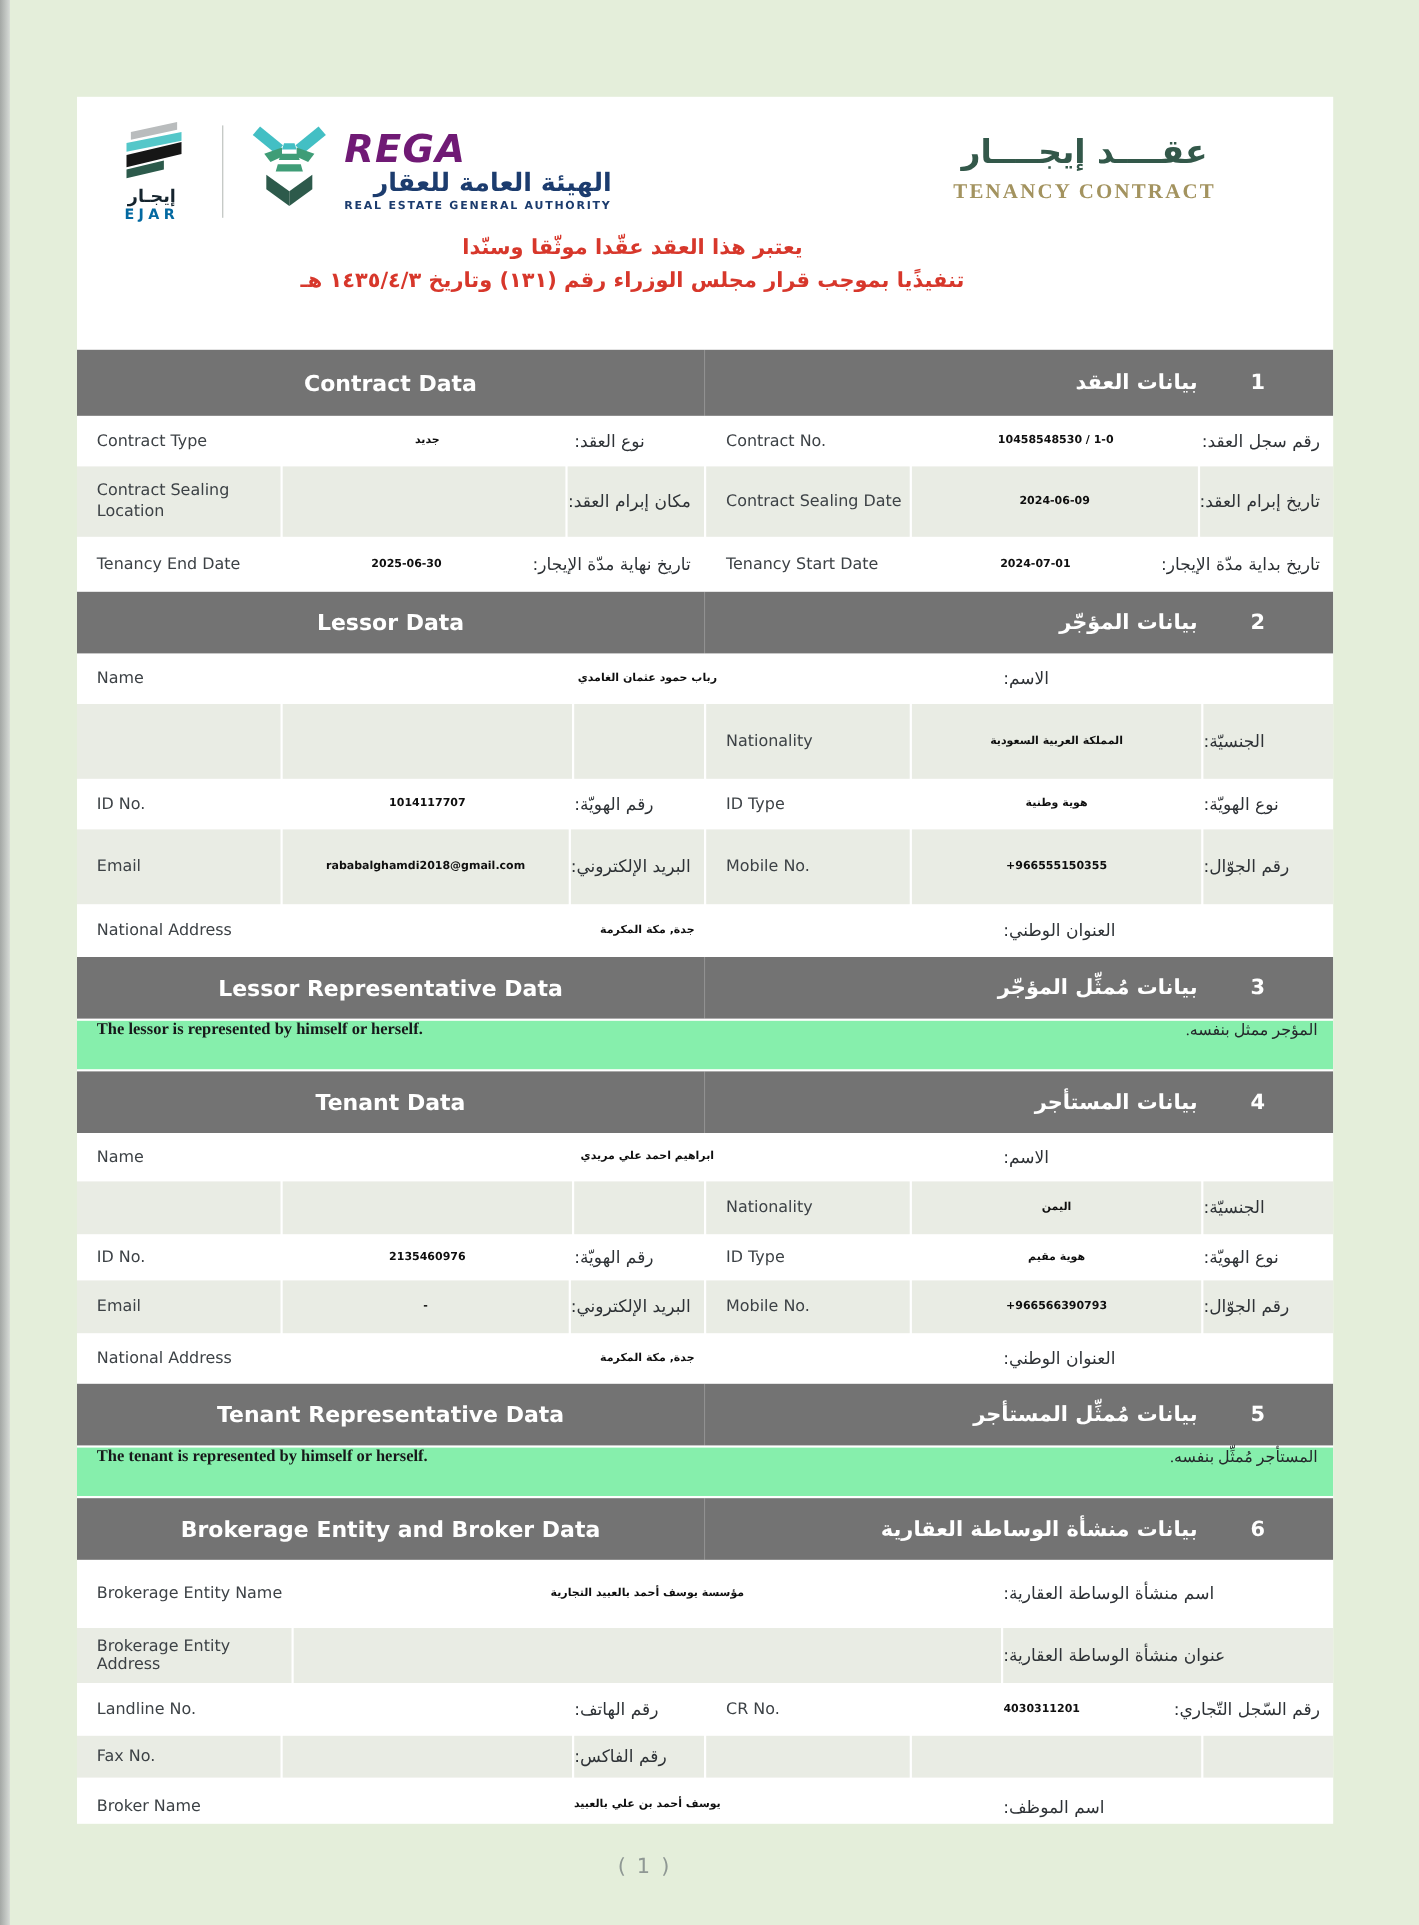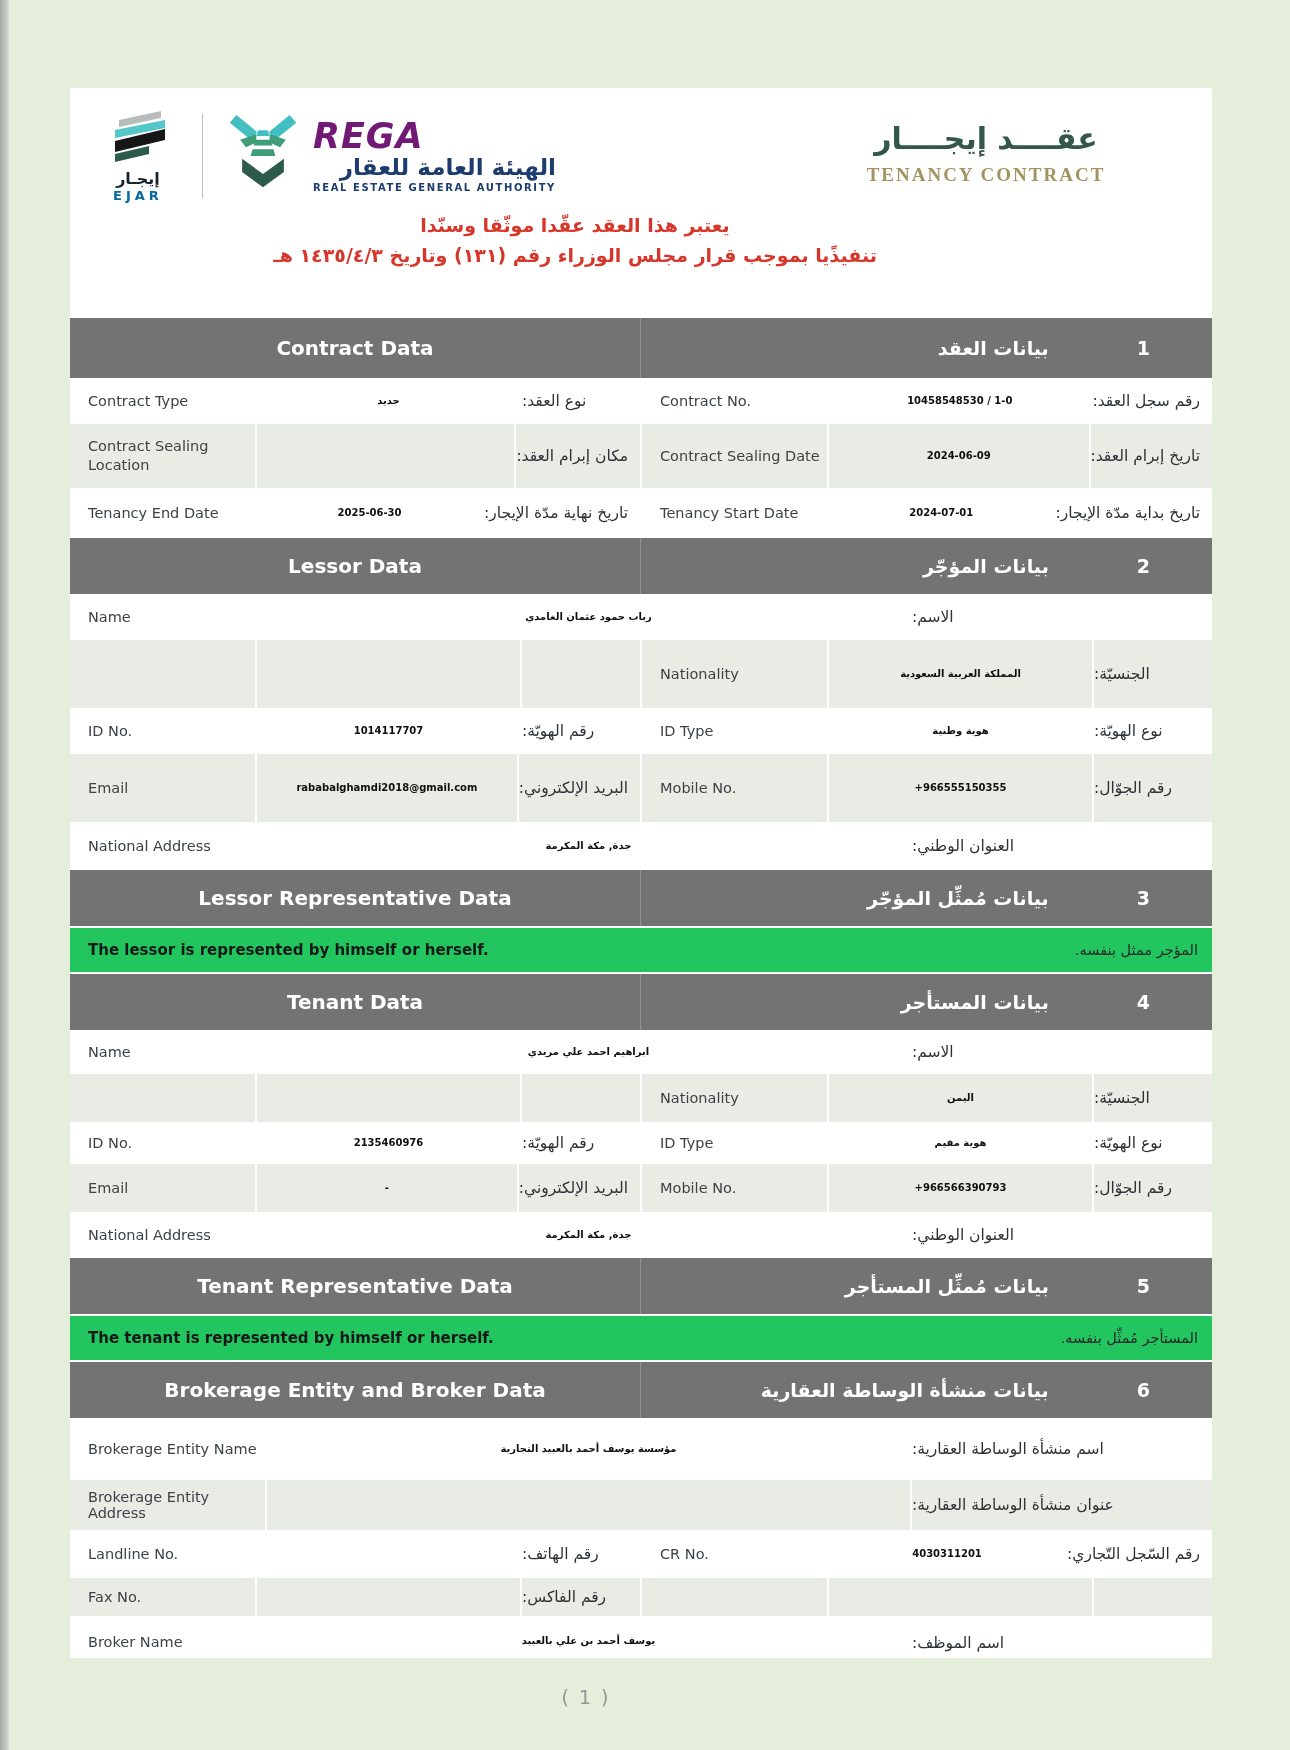--- a/index.html
+++ b/index.html
@@ -32,42 +32,42 @@
   .rega-en{ font-weight:bold; font-size:10px; color:#1c3c6e; letter-spacing:1.6px; }
   .hdr-title{ margin-right:70px; width:260px; text-align:center; padding-top:14px; }
   .t-ar{ font-weight:bold; font-size:30px; color:#33584a; direction:rtl; line-height:1.25; }
   .t-en{ font-family:"Liberation Serif", serif; font-weight:bold; font-size:19px; color:#a3935f; letter-spacing:2px; margin-top:6px; }
   
   .note{ width:1010px; text-align:center; direction:rtl; color:#d7372b; font-weight:bold; font-size:19px; line-height:30px; margin-top:4px; }
   
   .band{ display:flex; height:60px; background:#737373; margin-top:2px; }
   .band.h56{ height:56px; }
   .band-l{ width:50%; display:flex; align-items:center; justify-content:center; border-right:1px solid rgba(255,255,255,.22); }
-  .band-r{ width:50%; display:flex; align-items:center; justify-content:flex-end; padding-right:62px; gap:88px; }
+  .band-r{ width:50%; display:flex; align-items:center; justify-content:flex-end; padding-right:62px; gap:48px; }
   .band-en{ font-weight:bold; font-size:20px; color:#fff; }
   .band-ar{ font-weight:bold; font-size:19px; color:#fff; direction:rtl; }
   .band-num{ font-weight:bold; font-size:19px; color:#fff; }
   
   .row{ display:flex; gap:2px; margin-top:2px; }
   .half{ flex:1 1 0; display:flex; gap:2px; min-width:0; }
   .cell{ display:flex; align-items:center; }
   .row.shade .cell{ background:#e9ece4; }
   .c-en{ flex:0 0 185px; padding-left:18px; font-size:14.5px; color:#3d4246; line-height:1.3; }
   .c-enfull{ flex:0 0 195px; padding-left:18px; font-size:14.5px; color:#3d4246; }
   .c-val{ flex:1 1 auto; min-width:0; justify-content:center; text-align:center; font-weight:bold; font-size:10px; color:#0f0f0f; direction:ltr; }
   .c-val span{ display:inline-block; line-height:1.4; }
   .c-val .wrap{ max-width:205px; word-break:break-all; }
   .c-val .wrap-ar{ max-width:175px; word-break:normal; direction:rtl; }
   .c-ar{ flex:0 0 auto; min-width:118px; justify-content:flex-end; padding-right:12px; direction:rtl; font-size:15.5px; color:#2e3236; }
   .c-arfull{ flex:0 0 300px; justify-content:flex-end; padding-right:12px; direction:rtl; font-size:15.5px; color:#2e3236; }
   .h38{ min-height:38px; } .h40{ min-height:40px; } .h42{ min-height:42px; } .h44{ min-height:44px; }
   .h46{ min-height:46px; } .h48{ min-height:48px; } .h50{ min-height:50px; } .h58{ min-height:58px; } .h64{ min-height:64px; } .h68{ min-height:68px; }
   .top-align{ align-items:flex-start; padding-top:16px; }
   
-  .noterow{ display:flex; justify-content:space-between; align-items:center; margin-top:2px; min-height:44px; padding:0 14px 0 18px; background:#22c55e; }
+  .noterow{ display:flex; justify-content:space-between; margin-top:2px; min-height:44px; padding:0 14px 0 18px; background:#86efac;font-family:Liberation Serif, serif; }
   .noterow .nen{ font-weight:bold; font-size:15px; color:#17181a; }
   .noterow .nar{ direction:rtl; font-size:14.5px; color:#24282b; }
   
   .pagefoot{ position:absolute; left:70px; top:1686px; width:1142px; text-align:center; }
   .pagefoot span{ display:inline-block; transform:translateX(-55px); color:#8f9894; font-size:19px; letter-spacing:2px; }
 </style>
 </head>
 <body>
 
 <div class="edge-strip"></div>

